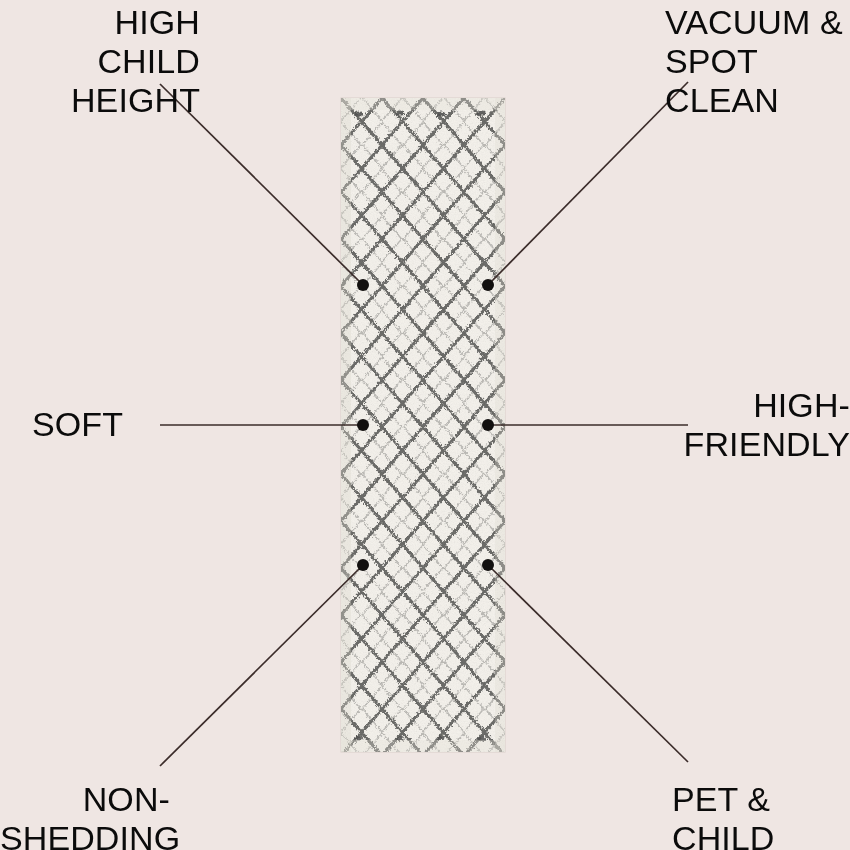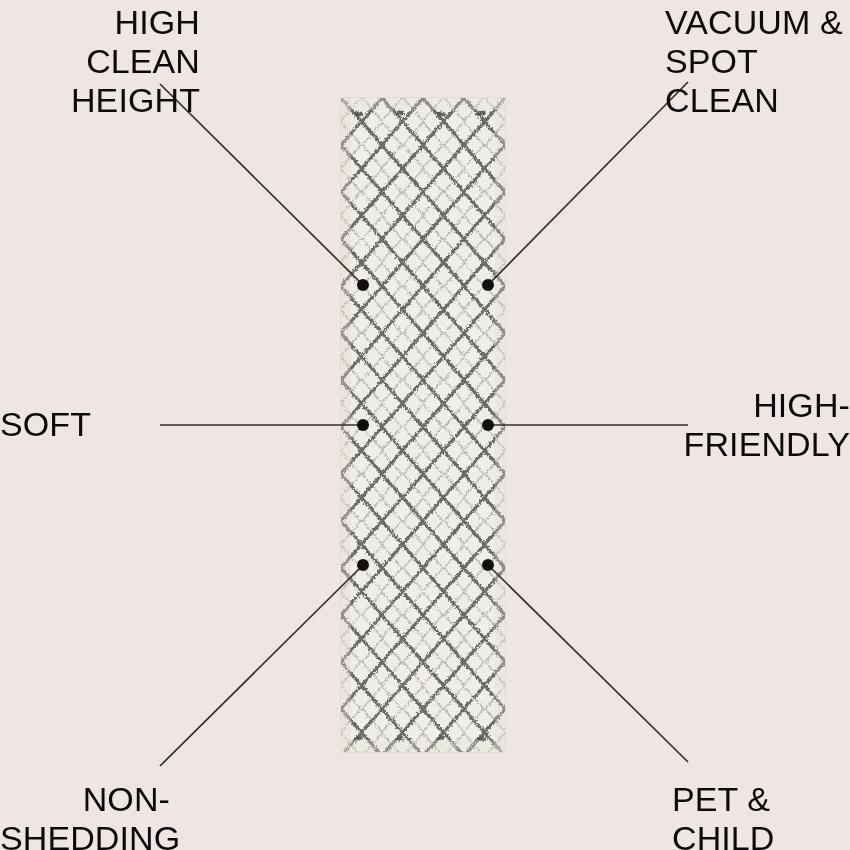--- a/index.html
+++ b/index.html
@@ -25,21 +25,21 @@
     font-family: "Liberation Sans", sans-serif;
     font-size: 34px;
     line-height: 39px;
     letter-spacing: 0.1px;
     color: #0b0b0b;
     white-space: pre-line;
     font-weight: 400;
   }
   .lbl-tl { left: 0;   top: 3px;   width: 200px; text-align: right; }
   .lbl-tr { left: 665px; top: 3px; width: 200px; text-align: left; }
-  .lbl-ml { left: 0;   top: 405px; width: 150px; text-align: left; }
+  .lbl-ml { left: 0;   top: 405px; width: 150px; text-align: left; padding-left: 32px; }
   .lbl-mr { left: 660px; top: 386px; width: 190px; text-align: right; }
   .lbl-bl { left: 0;   top: 780px; width: 170px; text-align: right; }
   .lbl-br { left: 672px; top: 780px; width: 200px; text-align: left; }
 
   
   #leaders {
     position: absolute;
     left: 0; top: 0;
     width: 850px; height: 850px;
     pointer-events: none;
@@ -144,21 +144,21 @@
         <circle cx="363" cy="285" r="6"></circle>
         <circle cx="488" cy="285" r="6"></circle>
         <circle cx="363" cy="425" r="6"></circle>
         <circle cx="488" cy="425" r="6"></circle>
         <circle cx="363" cy="565" r="6"></circle>
         <circle cx="488" cy="565" r="6"></circle>
       </g>
   </svg>
 
   <div class="label lbl-tl">HIGH
-CLEAN HEIGHT</div>
+CHILD HEIGHT</div>
 
   <div class="label lbl-tr">VACUUM &amp;
 SPOT CLEAN</div>
 
   <div class="label lbl-ml">SOFT</div>
 
   <div class="label lbl-mr">HIGH-
 FRIENDLY</div>
 
   <div class="label lbl-bl">NON-

